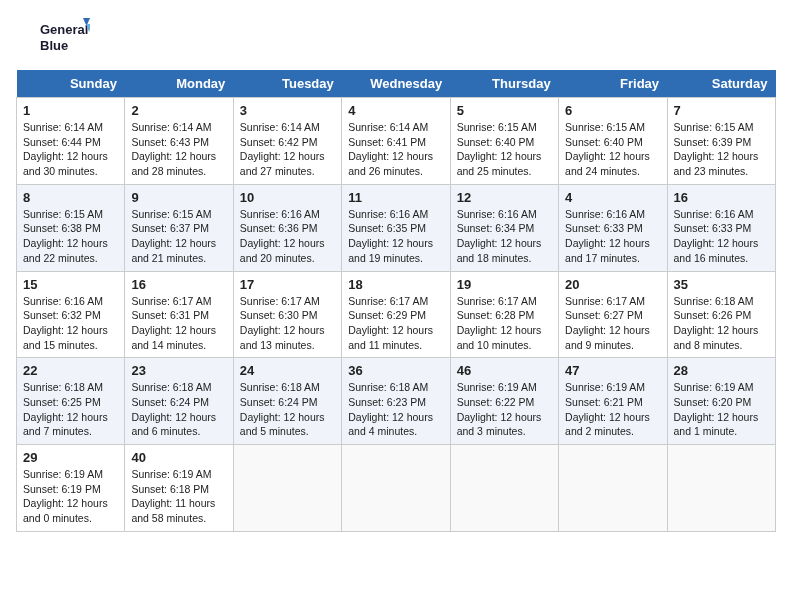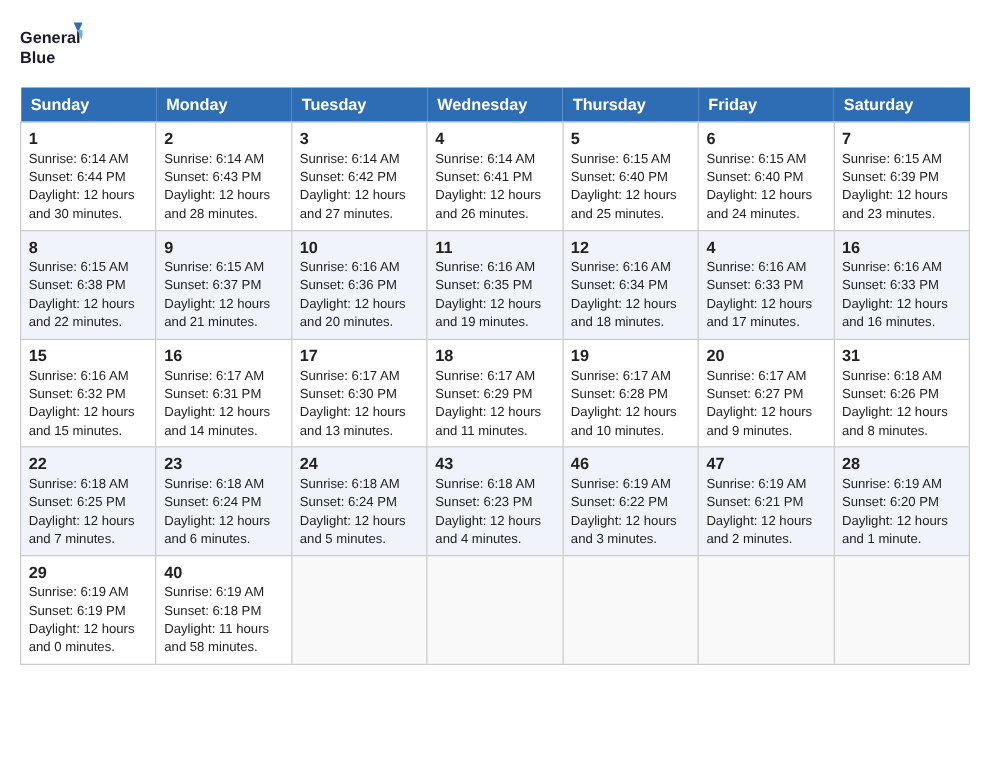--- a/index.html
+++ b/index.html
@@ -8,20 +8,21 @@
       background: #fff;
       width: 792px;
       min-height: 612px;
       padding: 16px;
     }
     .header-area {
       display: flex;
       justify-content: space-between;
       align-items: flex-start;
       margin-bottom: 10px;
+      margin-left: 24px;
     }
     .logo {
       display: flex;
       align-items: center;
       gap: 4px;
     }
     .title-area {
       text-align: right;
     }
     .month-title {
@@ -34,21 +35,21 @@
       color: #333;
     }
     table {
       width: 100%;
       border-collapse: collapse;
       table-layout: fixed;
     }
     th {
       background-color: #2e6db4;
       color: white;
-      text-align: left;
+      text-align: right;
       padding: 6px 8px;
       font-size: 13px;
       font-weight: bold;
     }
     td {
       border: 1px solid #ccc;
       vertical-align: top;
       padding: 5px 6px;
       font-size: 10.5px;
       color: #222;
@@ -264,21 +265,21 @@
         </td>
         <td>
           <span class="day-num">20</span>
         <div class="day-info">
           Sunrise: 6:17 AM<br>
           Sunset: 6:27 PM<br>
           Daylight: 12 hours and 9 minutes.
         </div>
         </td>
         <td>
-          <span class="day-num">31</span>
+          <span class="day-num">35</span>
         <div class="day-info">
           Sunrise: 6:18 AM<br>
           Sunset: 6:26 PM<br>
           Daylight: 12 hours and 8 minutes.
         </div>
         </td>
       </tr>
       <tr>
         <td>
           <span class="day-num">22</span>
@@ -298,21 +299,21 @@
         </td>
         <td>
           <span class="day-num">24</span>
         <div class="day-info">
           Sunrise: 6:18 AM<br>
           Sunset: 6:24 PM<br>
           Daylight: 12 hours and 5 minutes.
         </div>
         </td>
         <td>
-          <span class="day-num">43</span>
+          <span class="day-num">36</span>
         <div class="day-info">
           Sunrise: 6:18 AM<br>
           Sunset: 6:23 PM<br>
           Daylight: 12 hours and 4 minutes.
         </div>
         </td>
         <td>
           <span class="day-num">46</span>
         <div class="day-info">
           Sunrise: 6:19 AM<br>

